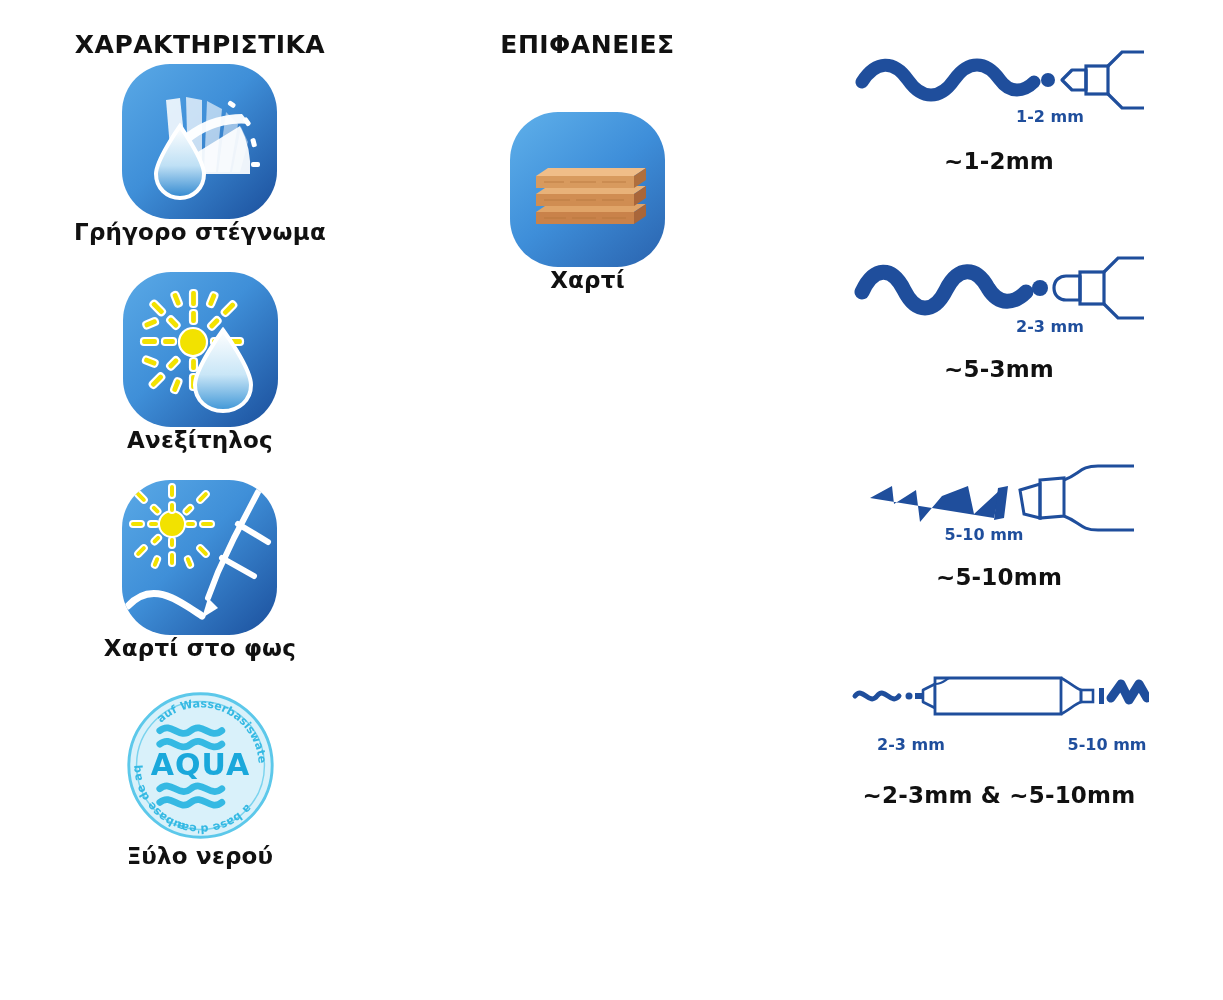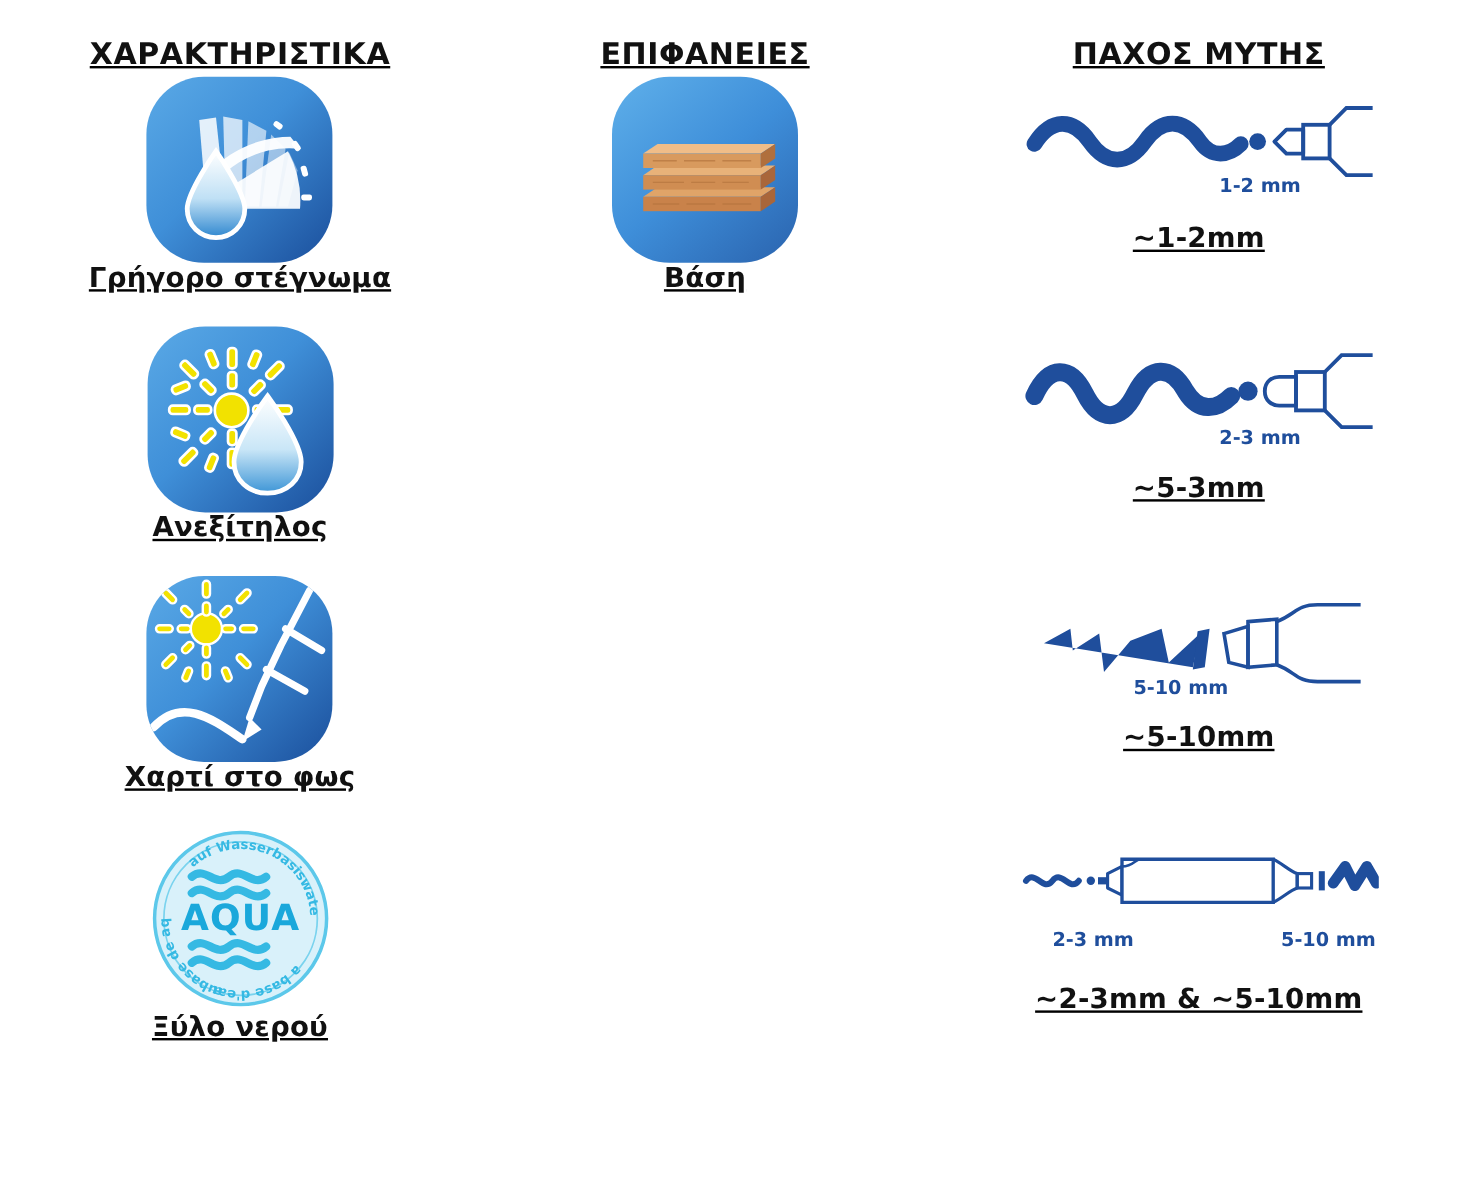--- a/index.html
+++ b/index.html
@@ -11,37 +11,36 @@
     background: #ffffff;
     font-family: "DejaVu Sans", "Liberation Sans", sans-serif;
     overflow: hidden;
   }
 
   .board {
     position: relative;
     width: 1223px;
     height: 768px;
     background: #ffffff;
-    text-decoration: underline;
   }
 
   .columns {
     display: flex;
     width: 1223px;
     height: 1000px;
     padding: 26px 0 0 0;
   }
 
   .col {
     display: flex;
     flex-direction: column;
     align-items: center;
   }
   .col-features  { width: 400px; }
-  .col-surfaces  { width: 375px; }
+  .col-surfaces  { width: 375px; gap: 48px; }
   .col-tips      { width: 448px; }
 
   .col-head {
     font-size: 25px;
     font-weight: bold;
     letter-spacing: 0.5px;
     color: #111111;
     text-align: center;
     height: 38px;
     line-height: 38px;
@@ -297,29 +296,28 @@
               <polygon points="124,64 136,56 136,68 124,76" fill="#b06f3d"></polygon>
 
               <g stroke="#b5763f" stroke-width="1.2" opacity="0.7" fill="none">
                 <path d="M34 70 h20 M60 70 h26 M92 70 h24"></path>
                 <path d="M34 88 h26 M66 88 h20 M92 88 h22"></path>
                 <path d="M34 106 h22 M62 106 h24 M92 106 h24"></path>
               </g>
             </g>
           </svg>
         </div>
-        <div class="row-label">Βάση</div>
+        <div class="row-label">Χαρτί</div>
       </div>
 
 
       <div class="empty-slot"></div>
     </div>
 
     <div class="col col-tips">
-      <div class="col-head">ΠΑΧΟΣ ΜΥΤΗΣ</div>
 
       <div class="row">
         <div class="tip-art">
           <svg width="290" height="110" viewBox="0 0 290 110" xmlns="http://www.w3.org/2000/svg">
             <path d="M8 56 C22 34 40 34 54 54 C68 74 86 74 100 54 C114 34 132 34 146 54 C156 68 170 66 180 56" fill="none" stroke="#1f4e9c" stroke-width="13" stroke-linecap="round"></path>
             <circle cx="194" cy="54" r="7" fill="#1f4e9c"></circle>
 
             <path d="M208 54 L218 44 L232 44 L232 64 L218 64 Z" fill="none" stroke="#1f4e9c" stroke-width="3.2" stroke-linejoin="round"></path>
             <rect x="232" y="40" width="22" height="28" fill="none" stroke="#1f4e9c" stroke-width="3.2"></rect>
             <path d="M254 40 L268 26 L290 26" fill="none" stroke="#1f4e9c" stroke-width="3.2"></path>

